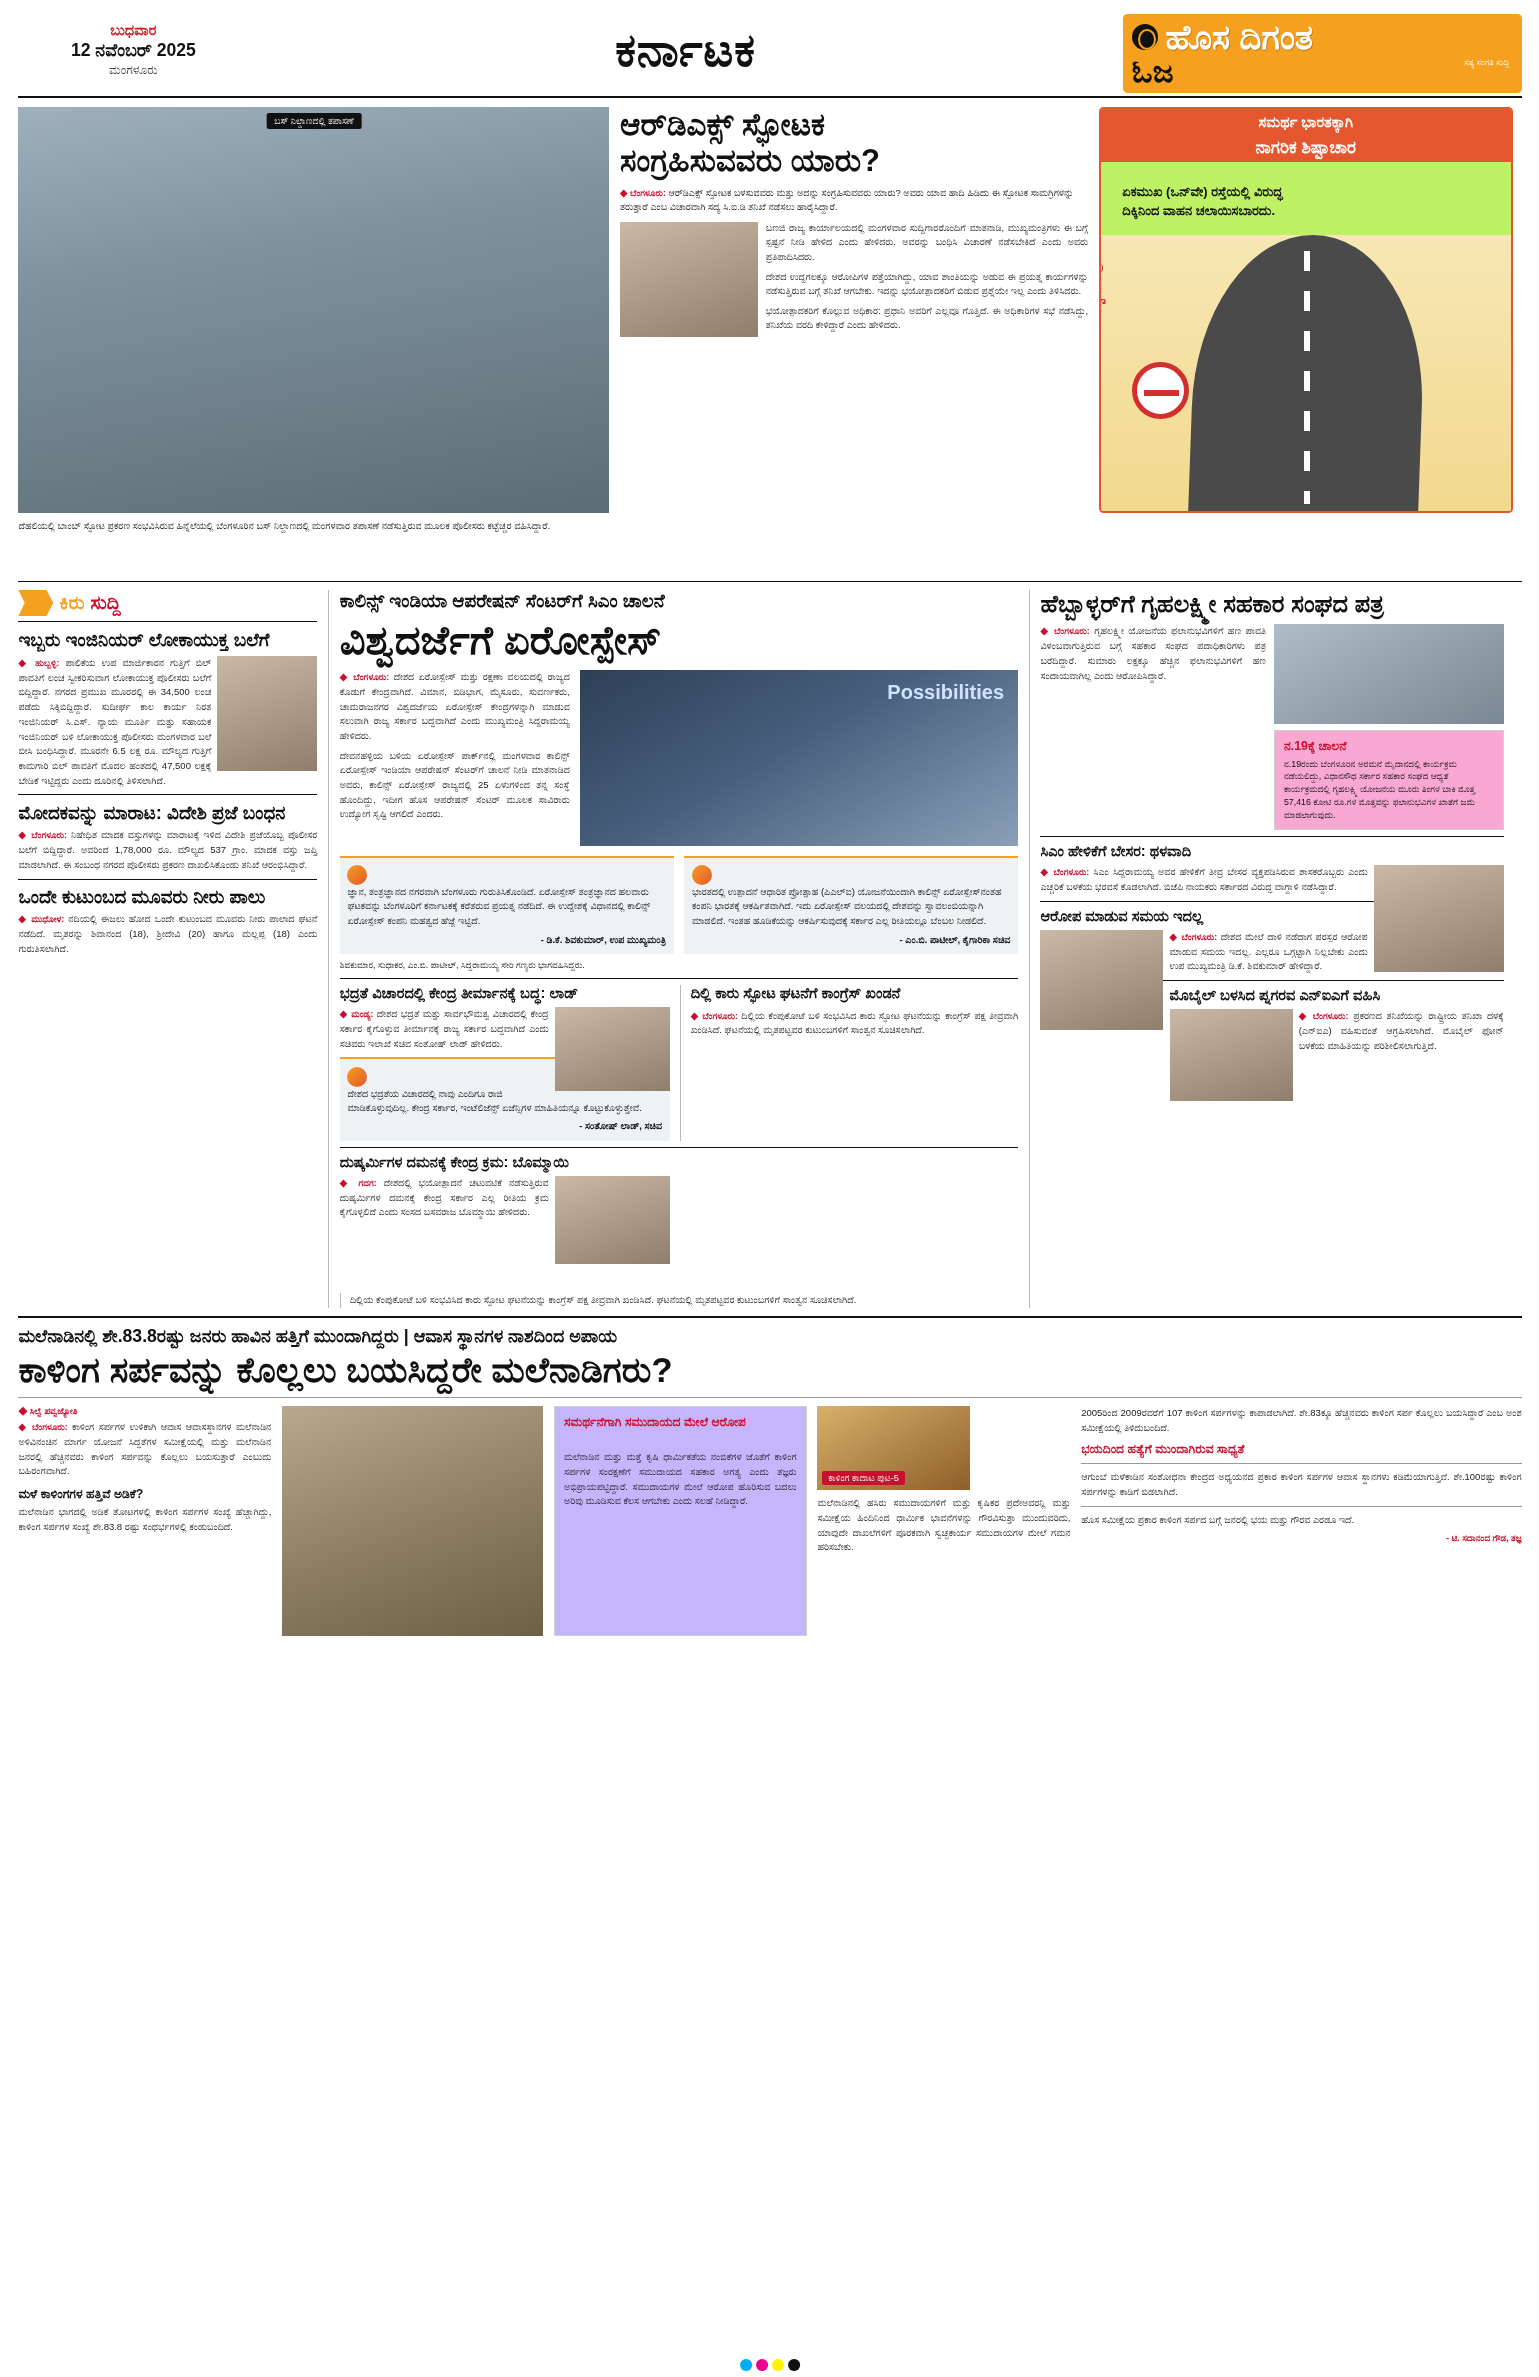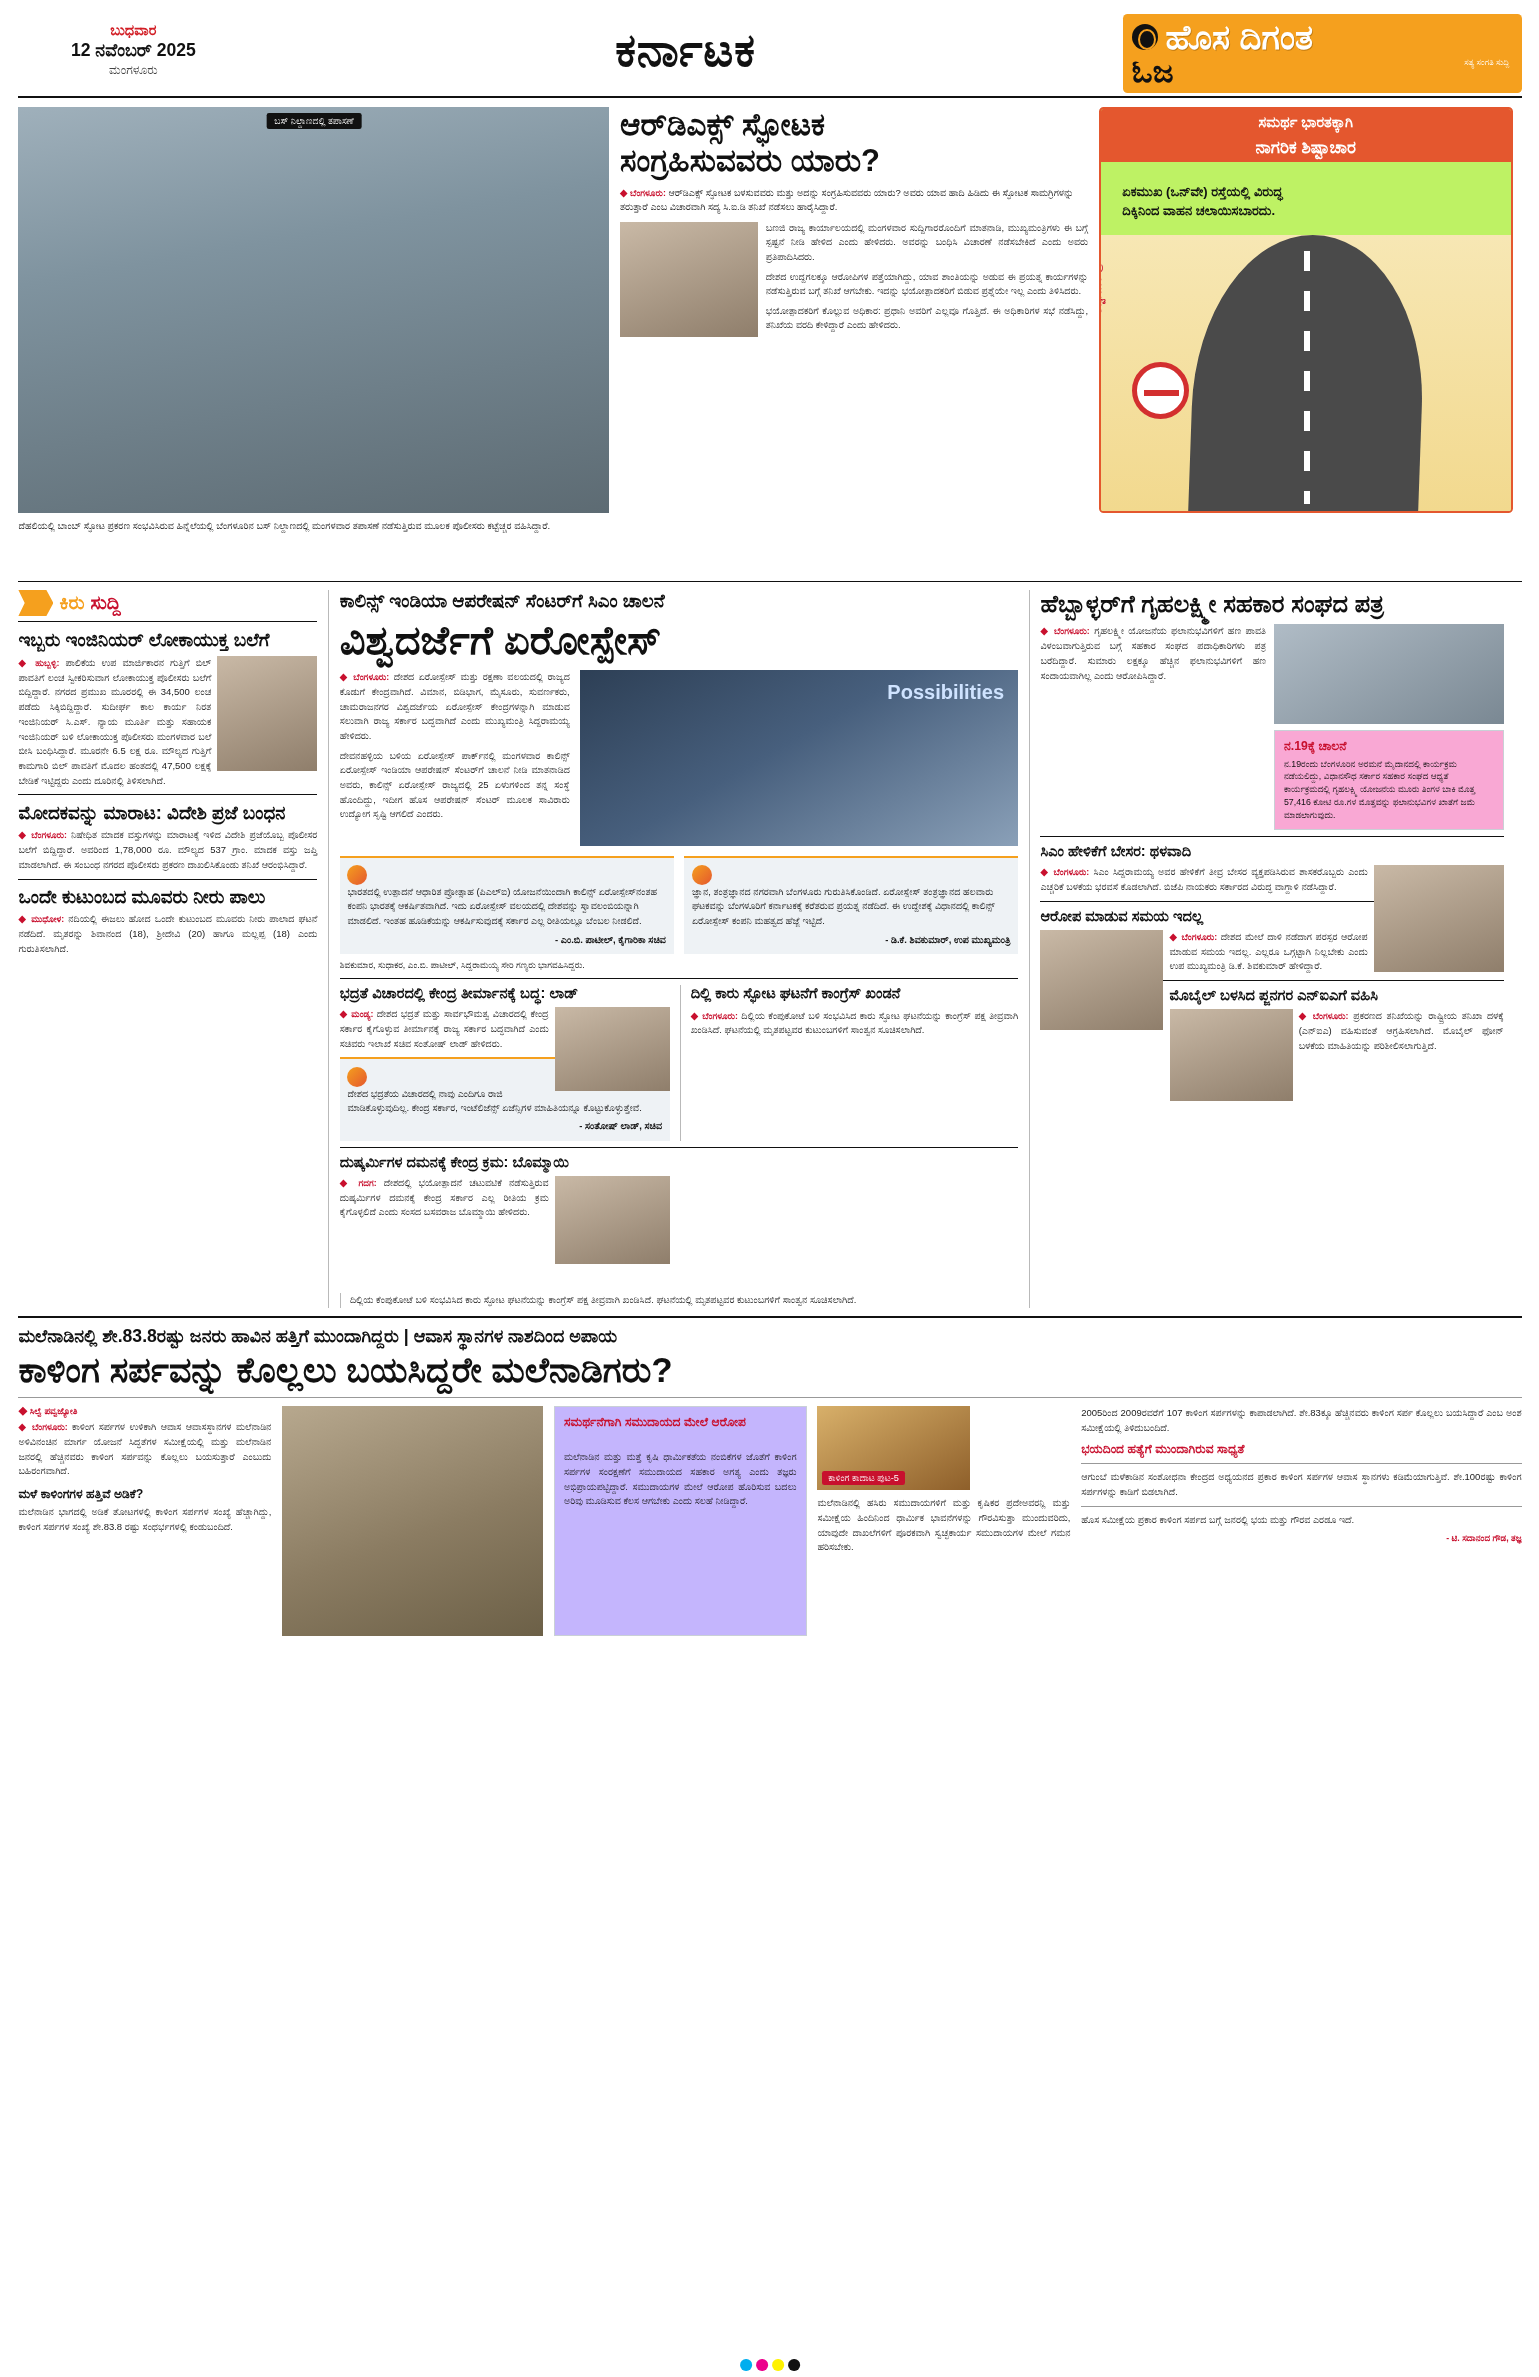--- a/index.html
+++ b/index.html
@@ -230,27 +230,27 @@
         <div style="flex:1;">
           <div class="photo imgC" style="height:176px;position:relative;">
             <span style="position:absolute;right:14px;top:10.7px;color:#cfe3ff;font-size:20px;font-weight:bold;">Possibilities</span>
           </div>
         </div>
       </div>
 
       <div style="display:flex;gap:10.7px;margin-top:9.2px;">
         <div class="quotebox" style="flex:1;">
           <span class="quote-dot"></span>
+          <div>ಜ್ಞಾನ, ತಂತ್ರಜ್ಞಾನದ ನಗರವಾಗಿ ಬೆಂಗಳೂರು ಗುರುತಿಸಿಕೊಂಡಿದೆ. ಏರೋಸ್ಪೇಸ್ ತಂತ್ರಜ್ಞಾನದ ಹಲವಾರು ಘಟಕವನ್ನು ಬೆಂಗಳೂರಿಗೆ ಕರ್ನಾಟಕಕ್ಕೆ ಕರೆತರುವ ಪ್ರಯತ್ನ ನಡೆದಿದೆ. ಈ ಉದ್ದೇಶಕ್ಕೆ ವಿಧಾನದಲ್ಲಿ ಕಾಲಿನ್ಸ್ ಏರೋಸ್ಪೇಸ್ ಕಂಪನಿ ಮಹತ್ವದ ಹೆಜ್ಜೆ ಇಟ್ಟಿದೆ.</div>
+          <div style="text-align:right;font-weight:bold;margin-top:4.6px;">- ಡಿ.ಕೆ. ಶಿವಕುಮಾರ್, ಉಪ ಮುಖ್ಯಮಂತ್ರಿ</div>
+        </div>
+        <div class="quotebox" style="flex:1;">
+          <span class="quote-dot"></span>
           <div>ಭಾರತದಲ್ಲಿ ಉತ್ಪಾದನೆ ಆಧಾರಿತ ಪ್ರೋತ್ಸಾಹ (ಪಿಎಲ್‌ಐ) ಯೋಜನೆಯಿಂದಾಗಿ ಕಾಲಿನ್ಸ್ ಏರೋಸ್ಪೇಸ್‌ನಂತಹ ಕಂಪನಿ ಭಾರತಕ್ಕೆ ಆಕರ್ಷಿತವಾಗಿದೆ. ಇದು ಏರೋಸ್ಪೇಸ್ ವಲಯದಲ್ಲಿ ದೇಶವನ್ನು ಸ್ವಾವಲಂಬಿಯನ್ನಾಗಿ ಮಾಡಲಿದೆ. ಇಂತಹ ಹೂಡಿಕೆಯನ್ನು ಆಕರ್ಷಿಸುವುದಕ್ಕೆ ಸರ್ಕಾರ ಎಲ್ಲ ರೀತಿಯಲ್ಲೂ ಬೆಂಬಲ ನೀಡಲಿದೆ.</div>
           <div style="text-align:right;font-weight:bold;margin-top:4.6px;">- ಎಂ.ಬಿ. ಪಾಟೀಲ್, ಕೈಗಾರಿಕಾ ಸಚಿವ</div>
-        </div>
-        <div class="quotebox" style="flex:1;">
-          <span class="quote-dot"></span>
-          <div>ಜ್ಞಾನ, ತಂತ್ರಜ್ಞಾನದ ನಗರವಾಗಿ ಬೆಂಗಳೂರು ಗುರುತಿಸಿಕೊಂಡಿದೆ. ಏರೋಸ್ಪೇಸ್ ತಂತ್ರಜ್ಞಾನದ ಹಲವಾರು ಘಟಕವನ್ನು ಬೆಂಗಳೂರಿಗೆ ಕರ್ನಾಟಕಕ್ಕೆ ಕರೆತರುವ ಪ್ರಯತ್ನ ನಡೆದಿದೆ. ಈ ಉದ್ದೇಶಕ್ಕೆ ವಿಧಾನದಲ್ಲಿ ಕಾಲಿನ್ಸ್ ಏರೋಸ್ಪೇಸ್ ಕಂಪನಿ ಮಹತ್ವದ ಹೆಜ್ಜೆ ಇಟ್ಟಿದೆ.</div>
-          <div style="text-align:right;font-weight:bold;margin-top:4.6px;">- ಡಿ.ಕೆ. ಶಿವಕುಮಾರ್, ಉಪ ಮುಖ್ಯಮಂತ್ರಿ</div>
         </div>
       </div>
       <div class="small" style="margin-top:4.6px;">ಶಿವಕುಮಾರ, ಸುಧಾಕರ, ಎಂ.ಬಿ. ಪಾಟೀಲ್, ಸಿದ್ದರಾಮಯ್ಯ ಸೇರಿ ಗಣ್ಯರು ಭಾಗವಹಿಸಿದ್ದರು.</div>
 
       <div class="sectionline"></div>
 
       <div style="display:flex;gap:10.7px;">
         <div style="width:330px;">
           <div class="hdl-sm">ಭದ್ರತೆ ವಿಚಾರದಲ್ಲಿ ಕೇಂದ್ರ ತೀರ್ಮಾನಕ್ಕೆ ಬದ್ಧ: ಲಾಡ್</div>
           <div style="float:right;width:115px;height:84px;margin:4.6px 0 4.6px 6.1px;" class="photo portrait"></div>
@@ -333,21 +333,21 @@
         <div class="body-txt" style="margin-top:4.6px;">
           <span class="bullet">◆</span>
           <span class="byline">ಬೆಂಗಳೂರು:</span>
           <span>ದೇಶದ ಮೇಲೆ ದಾಳಿ ನಡೆದಾಗ ಪರಸ್ಪರ ಆರೋಪ ಮಾಡುವ ಸಮಯ ಇದಲ್ಲ. ಎಲ್ಲರೂ ಒಗ್ಗಟ್ಟಾಗಿ ನಿಲ್ಲಬೇಕು ಎಂದು ಉಪ ಮುಖ್ಯಮಂತ್ರಿ ಡಿ.ಕೆ. ಶಿವಕುಮಾರ್ ಹೇಳಿದ್ದಾರೆ.</span>
         </div>
       </div>
 
       <div class="sectionline"></div>
 
       <div>
-        <div class="hdl-sm">ಮೊಬೈಲ್ ಬಳಸಿದ ಪ್ಜನಗರ ಎನ್‌ಐಎಗೆ ವಹಿಸಿ</div>
+        <div class="hdl-sm">ಮೊಬೈಲ್ ಬಳಸಿದ ಪ್ನಗರವ ಎನ್‌ಐಎಗೆ ವಹಿಸಿ</div>
         <div style="float:left;width:123px;height:92px;margin:4.6px 6.1px 4.6px 0;" class="photo portrait"></div>
         <div class="body-txt" style="margin-top:4.6px;">
           <span class="bullet">◆</span>
           <span class="byline">ಬೆಂಗಳೂರು:</span>
           <span>ಪ್ರಕರಣದ ತನಿಖೆಯನ್ನು ರಾಷ್ಟ್ರೀಯ ತನಿಖಾ ದಳಕ್ಕೆ (ಎನ್‌ಐಎ) ವಹಿಸುವಂತೆ ಆಗ್ರಹಿಸಲಾಗಿದೆ. ಮೊಬೈಲ್ ಫೋನ್ ಬಳಕೆಯ ಮಾಹಿತಿಯನ್ನು ಪರಿಶೀಲಿಸಲಾಗುತ್ತಿದೆ.</span>
         </div>
       </div>
     </div>
   </div>
 

